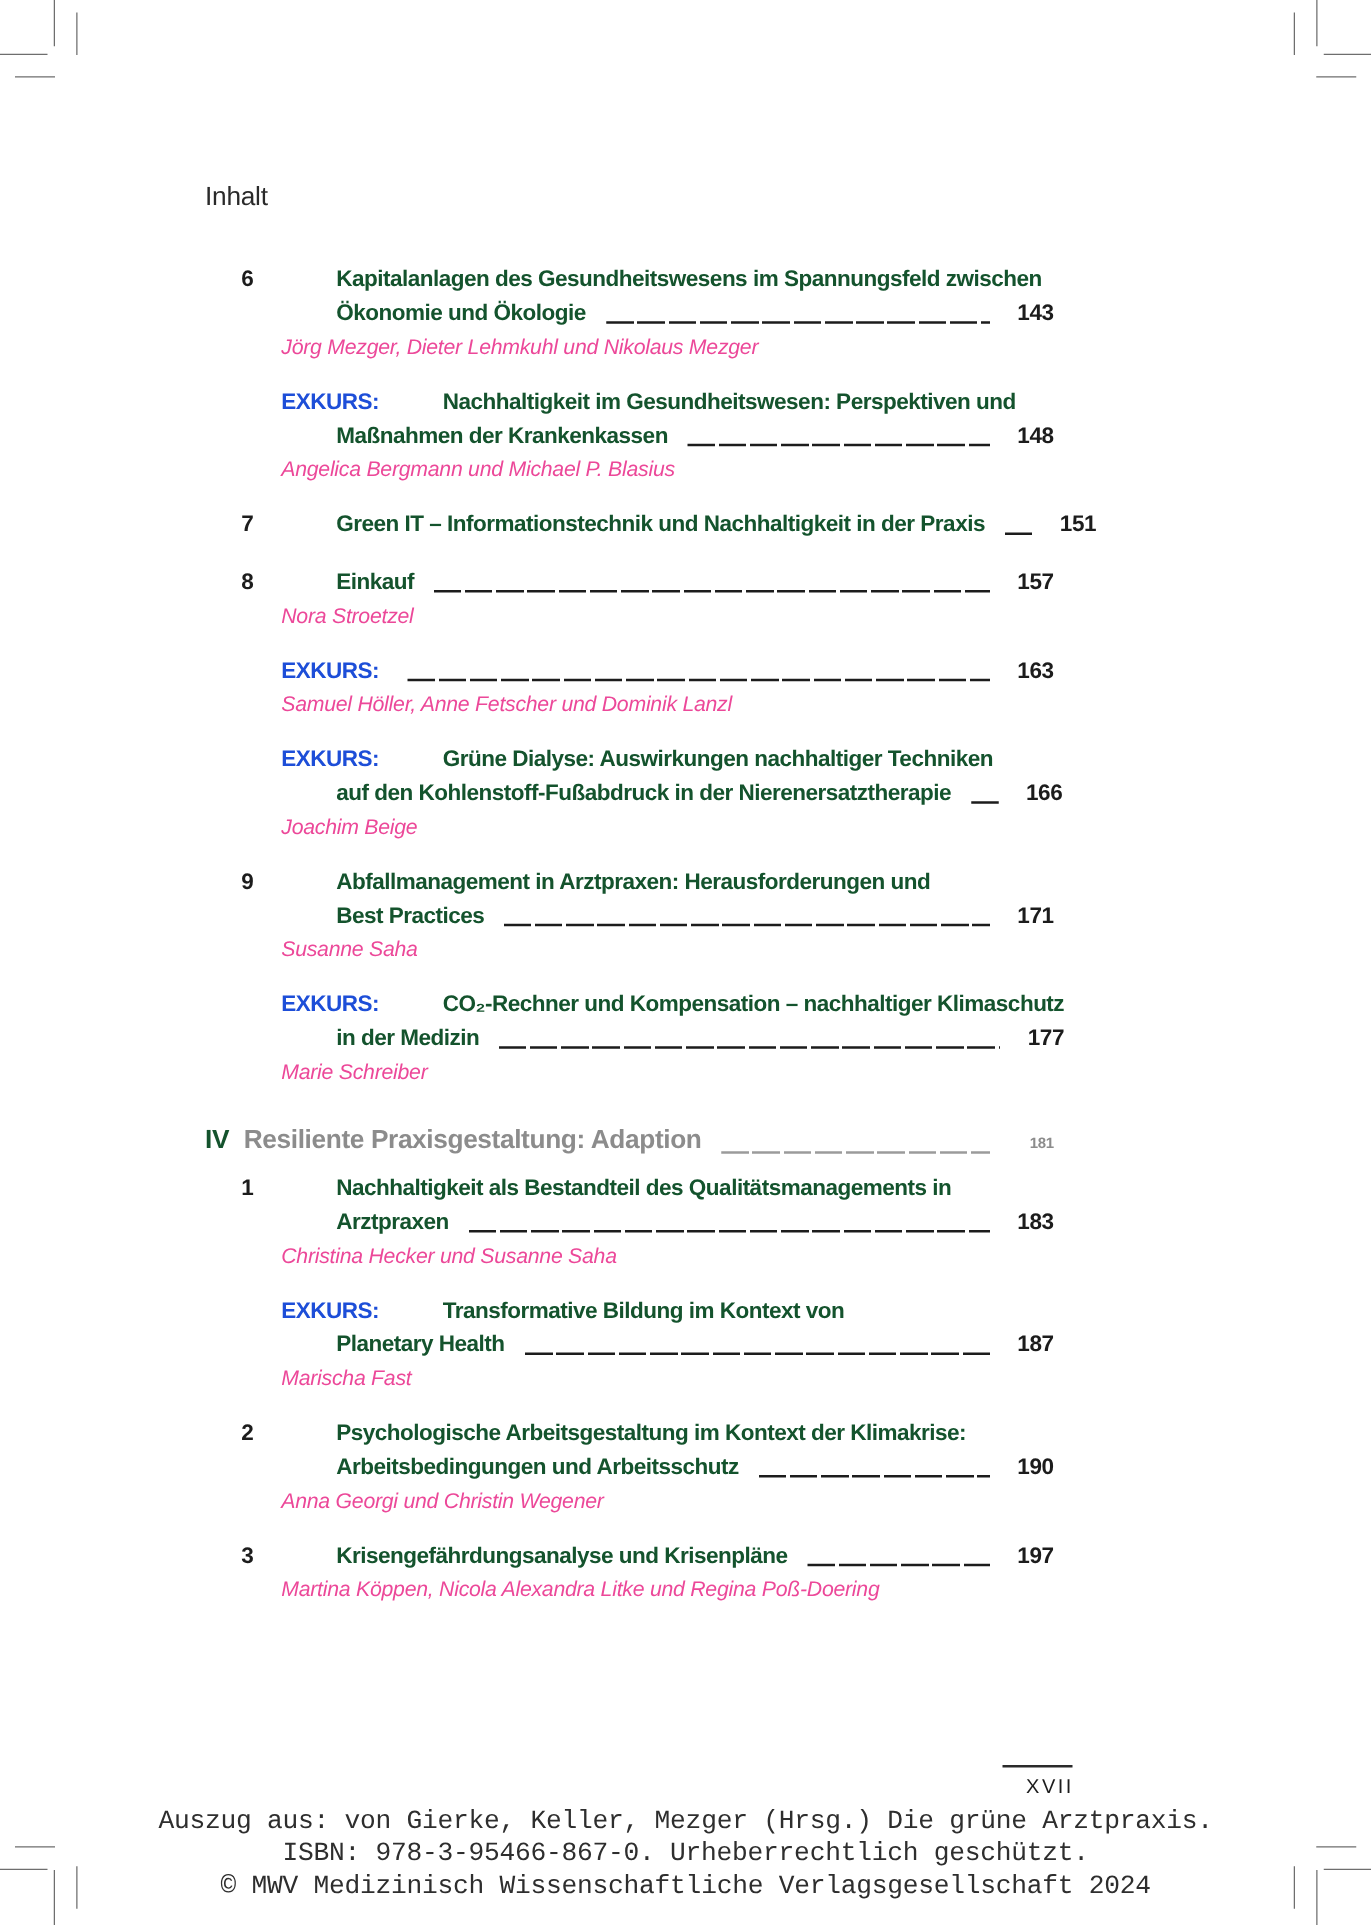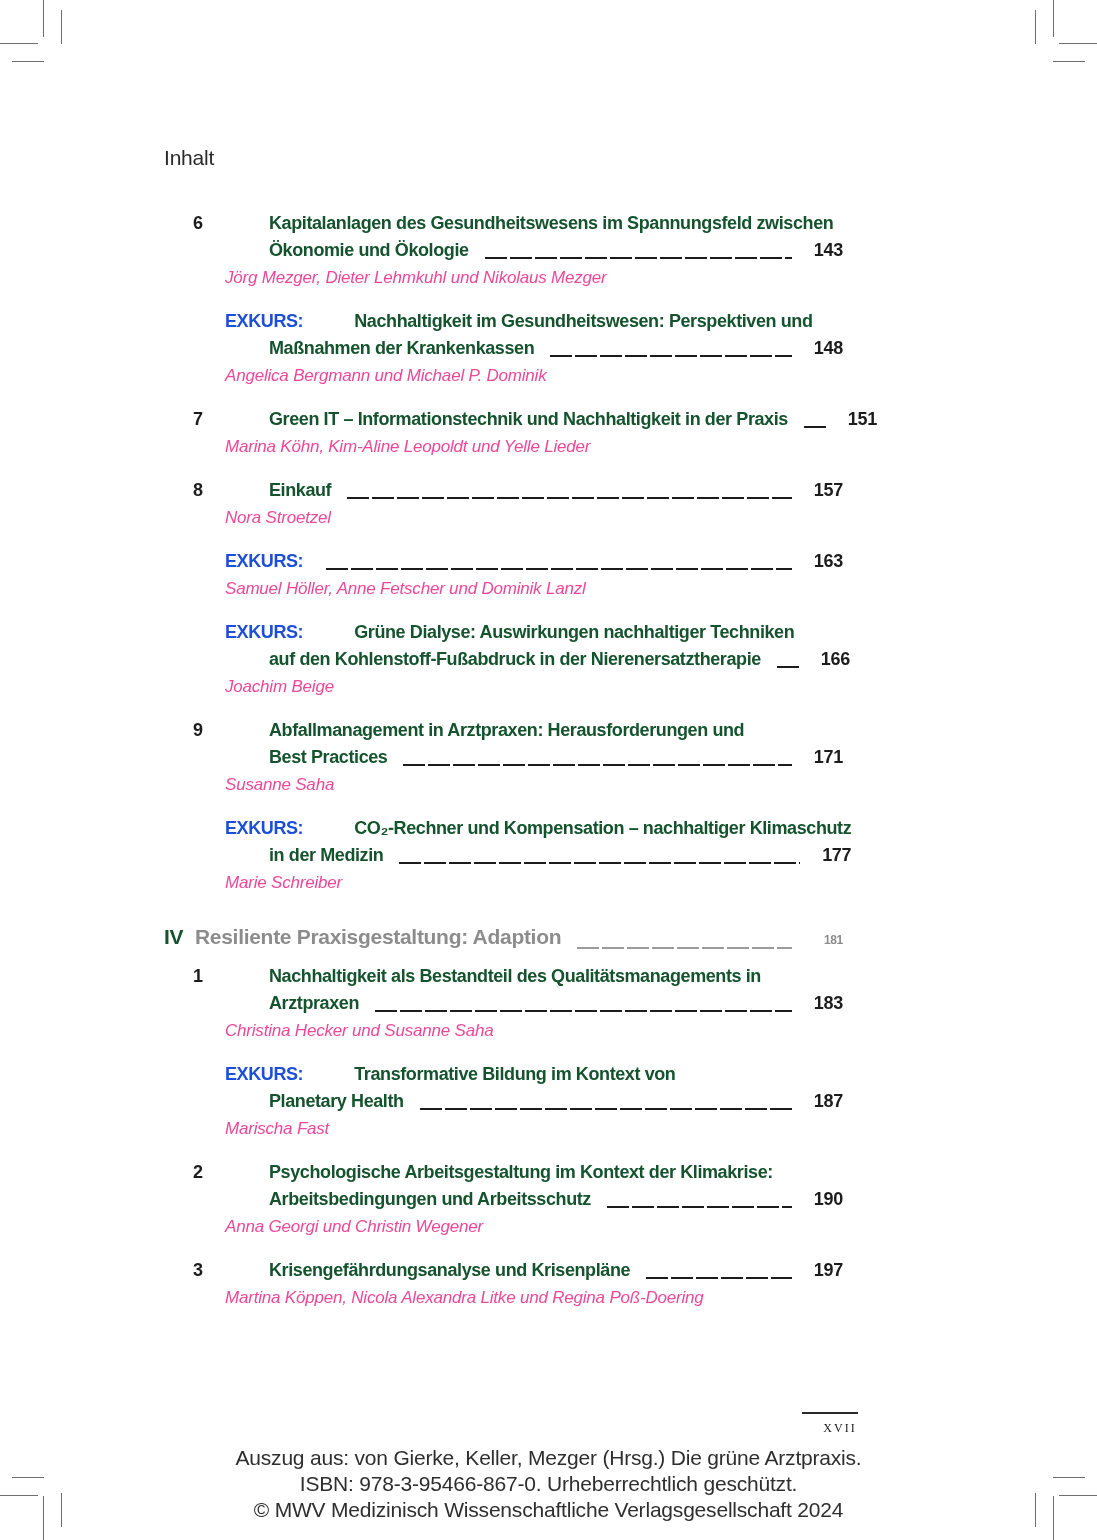--- a/index.html
+++ b/index.html
@@ -24,24 +24,24 @@
   .authors{font-style:italic;font-size:17px;line-height:22px;color:#ec4899;margin-top:3px;letter-spacing:-0.2px;}
   
   .part{display:flex;align-items:baseline;margin:28px 0 8px 0;line-height:30px;white-space:nowrap;}
   .part-num{flex:0 0 31px;font-size:21px;font-weight:600;color:#14532d;letter-spacing:-0.3px;}
   .part-title{font-size:21px;font-weight:600;color:#8c8c8c;letter-spacing:-0.3px;}
   .part .lead{background-image:repeating-linear-gradient(90deg,#9b9b9b 0 22px,rgba(0,0,0,0) 22px 25px);margin-bottom:6px;}
   .part .pg{color:#8c8c8c;font-size:12px;font-weight:600;}
   
   .folio-rule{position:absolute;left:802px;top:1412px;width:56px;height:2px;background:#2a2a2a;}
   .folio{position:absolute;left:810px;top:1421px;width:60px;text-align:center;
-         font-family:Liberation Serif, serif;font-size:12px;letter-spacing:2px;color:#1c1c1c;}
+         font-family:Liberation Sans, sans-serif;font-size:16px;letter-spacing:2px;color:#1c1c1c;}
   
   .footer{position:absolute;left:0;top:1445px;width:1097px;text-align:center;
-          color:#2e2e2e;font-size:21px;line-height:26px;letter-spacing:-0.2px;}
+          color:#2e2e2e;font-size:21px;line-height:26px;letter-spacing:-0.2px;font-family:Liberation Mono, monospace;}
 </style>
 </head>
 <body>
 
 <div class="cm" style="left:43px;top:0;width:1px;height:37px;"></div>
 <div class="cm" style="left:61px;top:10px;width:1px;height:34px;"></div>
 <div class="cm" style="left:0;top:43px;width:38px;height:1px;"></div>
 <div class="cm" style="left:12px;top:61px;width:32px;height:1px;"></div>
 <div class="cm" style="left:1053px;top:0;width:1px;height:37px;"></div>
 <div class="cm" style="left:1035px;top:10px;width:1px;height:34px;"></div>
@@ -79,33 +79,32 @@
     <div>
       <div class="line">
           <span class="lbl">EXKURS:</span>
           <span class="t">Nachhaltigkeit im Gesundheitswesen: Perspektiven und</span>
         </div>
       <div class="line">
         <span class="t">Maßnahmen der Krankenkassen</span>
         <span class="lead"></span>
         <span class="pg">148</span>
       </div>
-      <div class="authors">Angelica Bergmann und Michael P. Dominik</div>
+      <div class="authors">Angelica Bergmann und Michael P. Blasius</div>
     </div>
   </div>
 
   <div class="entry">
     <div class="num">7</div>
     <div>
       <div class="line">
         <span class="t">Green IT – Informationstechnik und Nachhaltigkeit in der Praxis</span>
         <span class="lead"></span>
         <span class="pg">151</span>
       </div>
-      <div class="authors">Marina Köhn, Kim-Aline Leopoldt und Yelle Lieder</div>
     </div>
   </div>
 
   <div class="entry">
     <div class="num">8</div>
     <div>
       <div class="line">
         <span class="t">Einkauf</span>
         <span class="lead"></span>
         <span class="pg">157</span>

